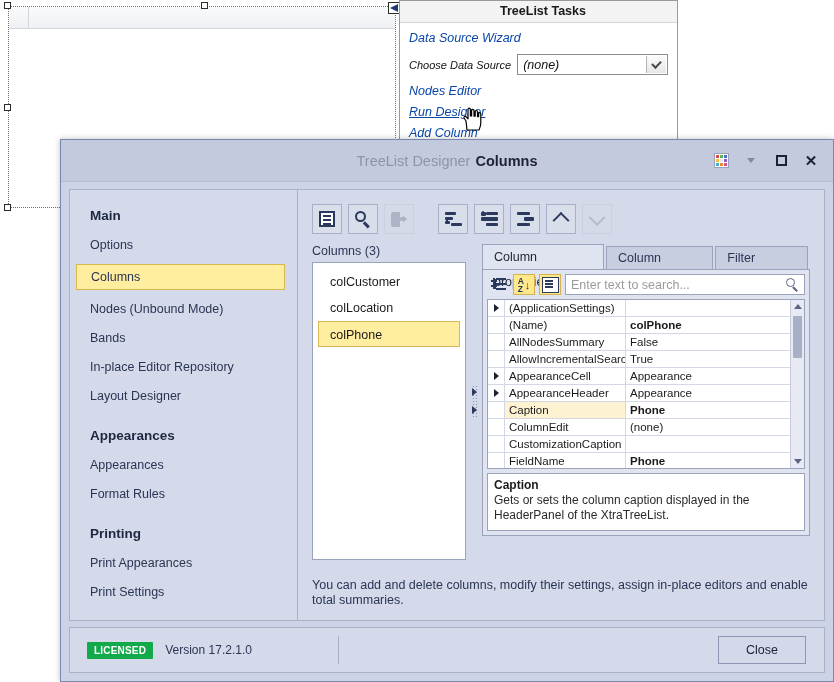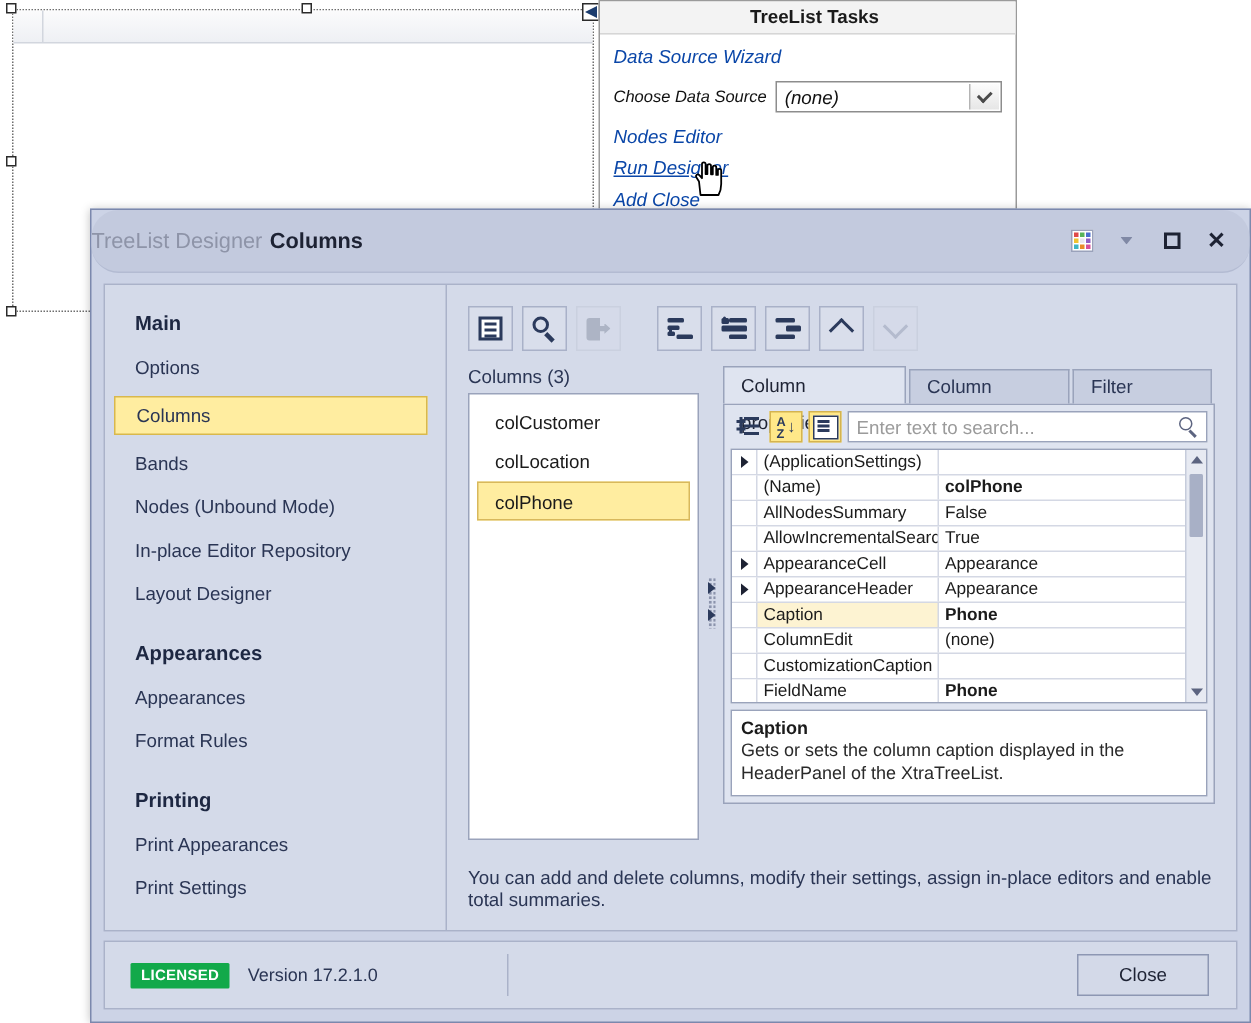--- a/index.html
+++ b/index.html
@@ -97,23 +97,22 @@
   
   .dlg {
     position: absolute; left: 60px; top: 139px; width: 774px; height: 543px;
     background: #ccd3e6;
     border: 1px solid #7b88ad;
     box-sizing: border-box;
     box-shadow: 0 0 6px rgba(0,0,0,0.25);
   }
   .dlg-title {
     position: relative; height: 41px; background: #c3cade;
-    display: flex; align-items: center; justify-content: flex-start;
+    display: flex; align-items: center; justify-content: center;
     border-bottom: 1px solid #b3bbd2;
-    border-radius: 18px;
   }
   .dlg-title .t1 { font-size: 14.5px; color: #8e94a8; }
   .dlg-title .t2 { font-size: 14.5px; color: #1d2233; font-weight: bold; margin-left: 5px; }
   .title-btns {
     position: absolute; right: 8px; top: 0; height: 41px;
     display: flex; align-items: center; gap: 2px;
   }
   .tb-btn {
     width: 28px; height: 28px; display: flex; align-items: center; justify-content: center;
     cursor: pointer;
@@ -413,21 +412,21 @@
         <div class="ds-combo">
           <span class="val">(none)</span>
           <span class="arrowbtn">
             <span class="chev-dn"></span>
           </span>
         </div>
       </div>
       <div class="tasks-links">
         <span class="task-link">Nodes Editor</span>
         <span class="task-link underline">Run Designer</span>
-        <span class="task-link">Add Close</span>
+        <span class="task-link">Add Column</span>
       </div>
     </div>
   </div>
 
   <svg class="cursor-hand" viewBox="0 0 26 30">
     <path d="M8 26 L7 17 L5.2 14.2 C4.4 12.9 6.1 11.6 7.2 12.8 L9 14.8 L9 5.4 C9 3.8 11.4 3.8 11.4 5.4 L11.4 12 L12.6 12 L12.6 6.6 C12.6 5 15 5 15 6.6 L15 12.2 L16.2 12.2 L16.2 7.6 C16.2 6.1 18.5 6.1 18.5 7.6 L18.5 12.6 L19.6 12.6 L19.6 9.6 C19.6 8.2 21.8 8.2 21.8 9.6 L21.8 18.6 C21.8 22.6 20 26 20 26 Z" fill="#ffffff" stroke="#000000" stroke-width="1.2" stroke-linejoin="round"></path>
   </svg>
 
   <div class="dlg">
 
@@ -459,22 +458,22 @@
         </div>
       </div>
     </div>
 
     <div class="dlg-body">
 
       <div class="sidebar">
         <div class="side-group">Main</div>
         <div class="side-item">Options</div>
         <div class="side-item selected">Columns</div>
+        <div class="side-item">Nodes (Unbound Mode)</div>
         <div class="side-item">Bands</div>
-        <div class="side-item">Nodes (Unbound Mode)</div>
         <div class="side-item">In-place Editor Repository</div>
         <div class="side-item">Layout Designer</div>
 
         <div class="side-group spaced">Appearances</div>
         <div class="side-item">Appearances</div>
         <div class="side-item">Format Rules</div>
 
         <div class="side-group spaced">Printing</div>
         <div class="side-item">Print Appearances</div>
         <div class="side-item">Print Settings</div>

